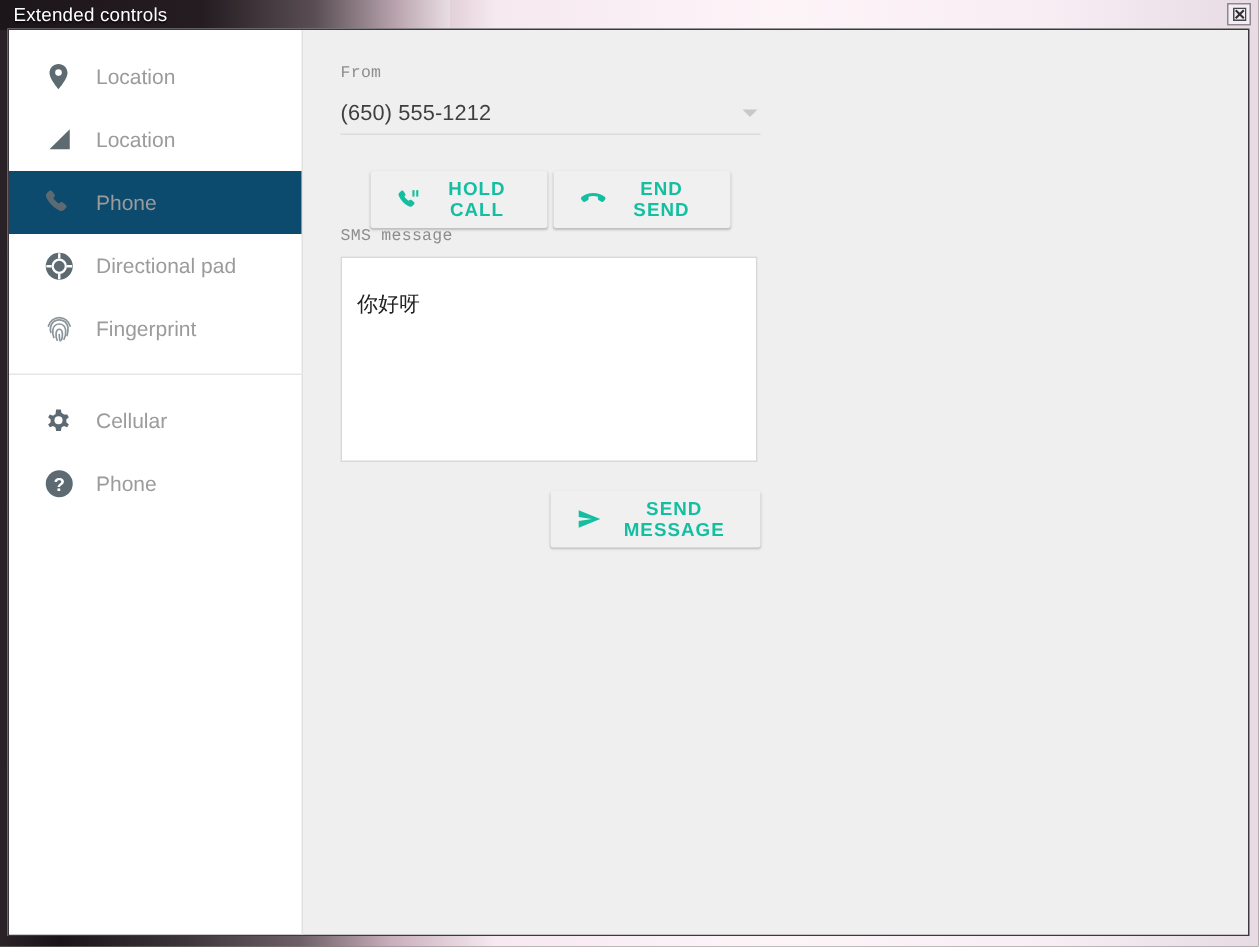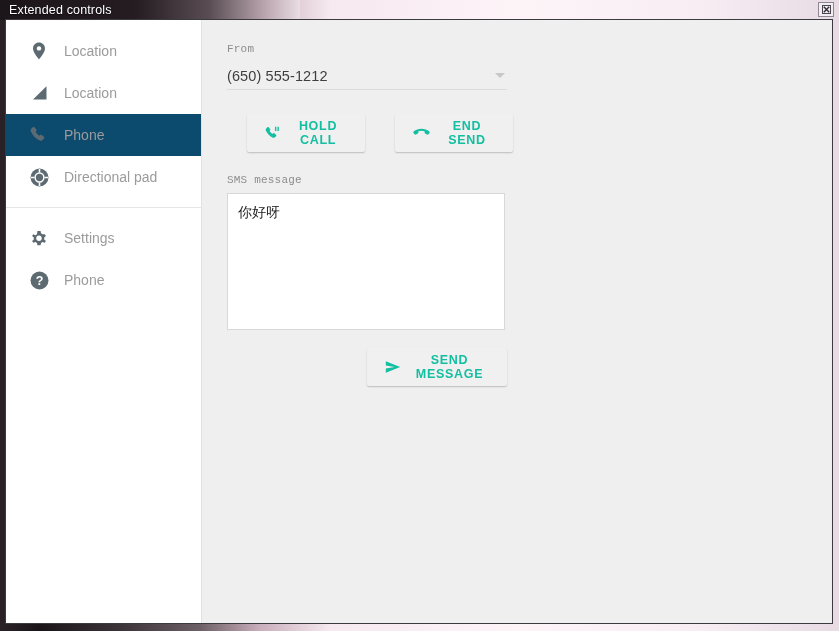--- a/index.html
+++ b/index.html
@@ -159,21 +159,21 @@
     width: 0; height: 0;
     border-left: 5px solid transparent;
     border-right: 5px solid transparent;
     border-top: 5px solid #c8c8c8;
     margin-right: 2px;
   }
 
   
   #call-buttons {
     display: flex;
-    gap: 30px;
+    gap: 4px;
     margin-top: 24px;
     margin-left: 20px;
   }
   .flat-btn {
     background: #f0f0f0;
     border: none;
     border-radius: 2px;
     box-shadow: 0 1px 2px rgba(0,0,0,0.14), 0 1px 1px rgba(0,0,0,0.08);
     color: #14bfa1;
     font-size: 12.5px;
@@ -190,28 +190,28 @@
   .flat-btn .btn-icon {
     display: inline-flex;
     align-items: center;
     margin-right: 9px;
     color: #14bfa1;
   }
   #hold-call-button { width: 118px; }
   #end-call-button  { width: 118px; }
 
   
-  #sms-block { margin-top: 22px; }
+  #sms-block { }
   #sms-textarea {
     width: 278px;
     height: 137px;
     background: #ffffff;
     border: 1px solid #d8d8d8;
     box-sizing: border-box;
-    padding: 9px 10px;
+    padding: 22px 10px;
     font-size: 14px;
     color: #222;
     resize: none;
     outline: none;
     font-family: "DejaVu Sans", sans-serif;
     line-height: 1.35;
   }
 
   
   #send-row {
@@ -279,31 +279,45 @@
       <span class="nav-icon">
         <svg width="19" height="19" viewBox="0 0 19 19">
           <circle cx="9.5" cy="9.5" r="9" fill="#5d6a72"></circle>
           <circle cx="9.5" cy="9.5" r="4.4" fill="none" stroke="#ffffff" stroke-width="1.5"></circle>
           <path d="M9.5 0.9 L9.5 4.4 M9.5 14.6 L9.5 18.1 M0.9 9.5 L4.4 9.5 M14.6 9.5 L18.1 9.5" stroke="#ffffff" stroke-width="1.6"></path>
         </svg>
       </span>
       <span class="nav-label">Directional pad</span>
     </div>
 
+    <div class="nav-item">
+      <span class="nav-icon">
+        <svg width="17" height="19" viewBox="0 0 17 19">
+          <g fill="none" stroke="#8b959b" stroke-width="1.15" stroke-linecap="round">
+            <path d="M1.3 7.4c1-3.3 3.8-5.6 7.2-5.6 3.4 0 6.2 2.3 7.2 5.6"></path>
+            <path d="M2.9 11.6c-.3-1.1-.4-2.2-.2-3.3C3.3 5.1 5.6 3.2 8.5 3.2s5.2 1.9 5.8 5.1c.2 1.7 0 3.6-.6 5.4"></path>
+            <path d="M4.9 14.9c-.6-1.5-.9-3.1-.7-4.7.3-2.6 2.2-4.2 4.3-4.2s4 1.6 4.3 4.2c.2 2-.2 4.1-1.1 5.9"></path>
+            <path d="M7.1 16.8c-.6-1.4-.9-3-.7-4.5.2-1.8 1.2-2.8 2.1-2.8 1 0 1.9 1 2.1 2.8.1 1.4-.1 3-.6 4.3"></path>
+            <path d="M8.5 13.1c0 1.4.2 2.8.6 4.1"></path>
+          </g>
+        </svg>
+      </span>
+      <span class="nav-label">Fingerprint</span>
+    </div>
 
     <div class="nav-divider"></div>
 
     <div class="nav-item">
       <span class="nav-icon">
         <svg width="18" height="18" viewBox="0 0 18 18">
           <path d="M9 0.8 L10.6 0.8 L11 3.1 a6 6 0 0 1 1.6 .95 L14.8 4.1 L15.9 5.9 L14.2 7.4 a6 6 0 0 1 0 1.9 L15.9 10.8 L14.8 12.6 L12.6 11.8 a6 6 0 0 1 -1.6 .95 L10.6 15.1 L9 15.1 L7.4 15.1 L7 12.75 a6 6 0 0 1 -1.6 -.95 L3.2 12.6 L2.1 10.8 L3.8 9.3 a6 6 0 0 1 0 -1.9 L2.1 5.9 L3.2 4.1 L5.4 4.95 a6 6 0 0 1 1.6 -.95 L7.4 0.8 Z" fill="#5d6a72" transform="translate(0,1.2)"></path>
           <circle cx="9" cy="9.2" r="2.7" fill="#ffffff"></circle>
         </svg>
       </span>
-      <span class="nav-label">Settings</span>
+      <span class="nav-label">Cellular</span>
     </div>
 
     <div class="nav-item">
       <span class="nav-icon">
         <svg width="19" height="19" viewBox="0 0 19 19">
           <circle cx="9.5" cy="9.5" r="9" fill="#5d6a72"></circle>
           <text x="9.5" y="14.2" font-family="Liberation Sans, sans-serif" font-size="12.5" font-weight="bold" fill="#ffffff" text-anchor="middle">?</text>
         </svg>
       </span>
       <span class="nav-label">Phone</span>

